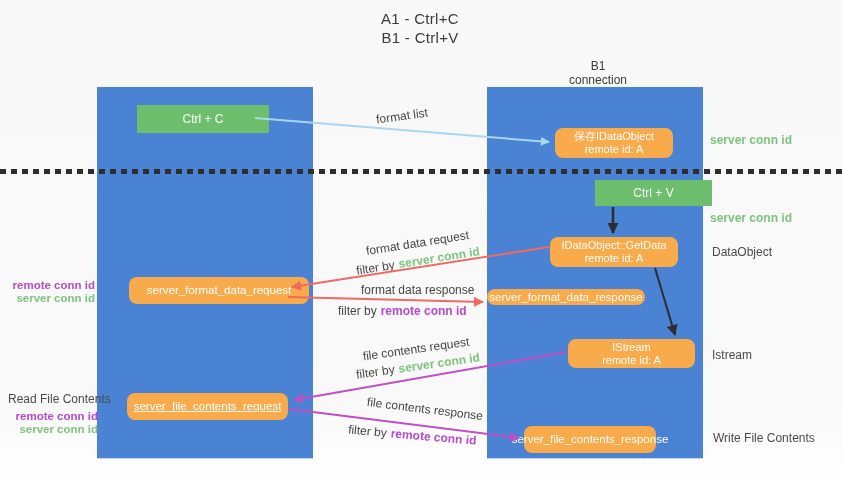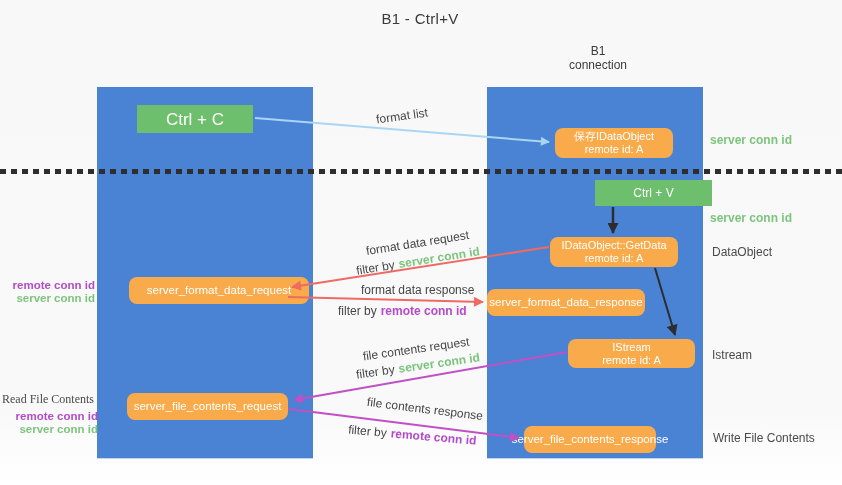--- a/index.html
+++ b/index.html
@@ -38,36 +38,37 @@
   .left-ids .rc { color:#b44bc8; display:block; }
   .left-ids .sc { color:#7cc47c; display:block; }
   svg.overlay { position:absolute; left:0; top:0; pointer-events:none; }
 </style>
 </head>
 <body>
 
 <div id="canvas">
 
   <div class="abs title" style="left:300px; top:9px; width:240px;">
+    <div>A1 - Ctrl+C</div>
     <div>B1 - Ctrl+V</div>
   </div>
 
   <div class="abs col-header" style="left:148px; top:56px; width:120px;">
   </div>
-  <div class="abs col-header" style="left:538px; top:44px; width:120px;">
+  <div class="abs col-header" style="left:538px; top:59px; width:120px;">
     <div>B1</div>
     <div>connection</div>
   </div>
 
   <div class="abs column" style="left:97px; top:87px; width:216px; height:372px;"></div>
   <div class="abs column" style="left:487px; top:87px; width:216px; height:372px;"></div>
 
   <div class="abs dotline" style="left:0; top:169px; width:842px;"></div>
 
-  <div class="abs node node-green" style="left:137px; top:105px; width:116px; height:28px; font-size:17px;">
+  <div class="abs node node-green" style="left:137px; top:105px; width:132px; height:28px; font-size:12px;">
     <div>Ctrl + C</div>
   </div>
 
   <div class="abs node node-orange" style="left:555px; top:128px; width:118px; height:30px; font-size:11px;">
     <div>保存IDataObject</div>
     <div>remote id: A</div>
   </div>
 
   <div class="abs node node-green" style="left:555px; top:180px; width:117px; height:26px; font-size:12px;margin-left:40px;">
     <div>Ctrl + V</div>
@@ -75,30 +76,30 @@
 
   <div class="abs node node-orange" style="left:550px; top:237px; width:128px; height:30px; font-size:11px;text-align:right;">
     <div>IDataObject::GetData</div>
     <div>remote id: A</div>
   </div>
 
   <div class="abs node node-orange" style="left:129px; top:277px; width:180px; height:27px;">
     <div>server_format_data_request</div>
   </div>
 
-  <div class="abs node node-orange" style="left:487px; top:289px; width:158px; height:27px;">
+  <div class="abs node node-orange" style="left:487px; top:289px; width:158px; height:16px;">
     <div>server_format_data_response</div>
   </div>
 
   <div class="abs node node-orange" style="left:568px; top:339px; width:127px; height:29px; font-size:11px;">
     <div>IStream</div>
     <div>remote id: A</div>
   </div>
 
-  <div class="abs node node-orange" style="left:127px; top:393px; width:161px; height:27px;">
+  <div class="abs node node-orange" style="left:127px; top:393px; width:161px; height:27px;text-decoration:underline;">
     <div>server_file_contents_request</div>
   </div>
 
   <div class="abs node node-orange" style="left:524px; top:426px; width:132px; height:27px;">
     <div>server_file_contents_response</div>
   </div>
 
   <div class="abs flabel" style="left:352px; top:109px; width:100px; transform:rotate(-8deg);">format list</div>
 
   <div class="abs flabel" style="left:360px; top:236px; width:115px; transform:rotate(-9deg);">format data request</div>
@@ -128,21 +129,21 @@
   <div class="abs side-green" style="left:710px; top:133px;">server conn id</div>
   <div class="abs side-green" style="left:710px; top:211px;">server conn id</div>
   <div class="abs side-gray" style="left:712px; top:245px;text-align:right;">DataObject</div>
   <div class="abs side-gray" style="left:712px; top:348px;">Istream</div>
   <div class="abs side-gray" style="left:713px; top:431px;">Write File Contents</div>
 
   <div class="abs left-ids" style="left:10px; top:279px; width:85px;">
     <span class="rc">remote conn id</span>
     <span class="sc">server conn id</span>
   </div>
-  <div class="abs side-gray" style="left:2px; top:392px;font-family:Liberation Serif, serif;">Read File Contents</div>
+  <div class="abs side-gray" style="left:8px; top:392px;">Read File Contents</div>
   <div class="abs left-ids" style="left:13px; top:410px; width:85px;">
     <span class="rc">remote conn id</span>
     <span class="sc">server conn id</span>
   </div>
 
   <svg class="overlay" width="842" height="485" viewBox="0 0 842 485">
     <defs>
       <marker id="ah-blue" viewBox="0 0 10 10" refX="9" refY="5" markerWidth="11" markerHeight="9" orient="auto" markerUnits="userSpaceOnUse">
         <path d="M0,0 L10,5 L0,10 Z" fill="#a9d6f5"></path>
       </marker>

